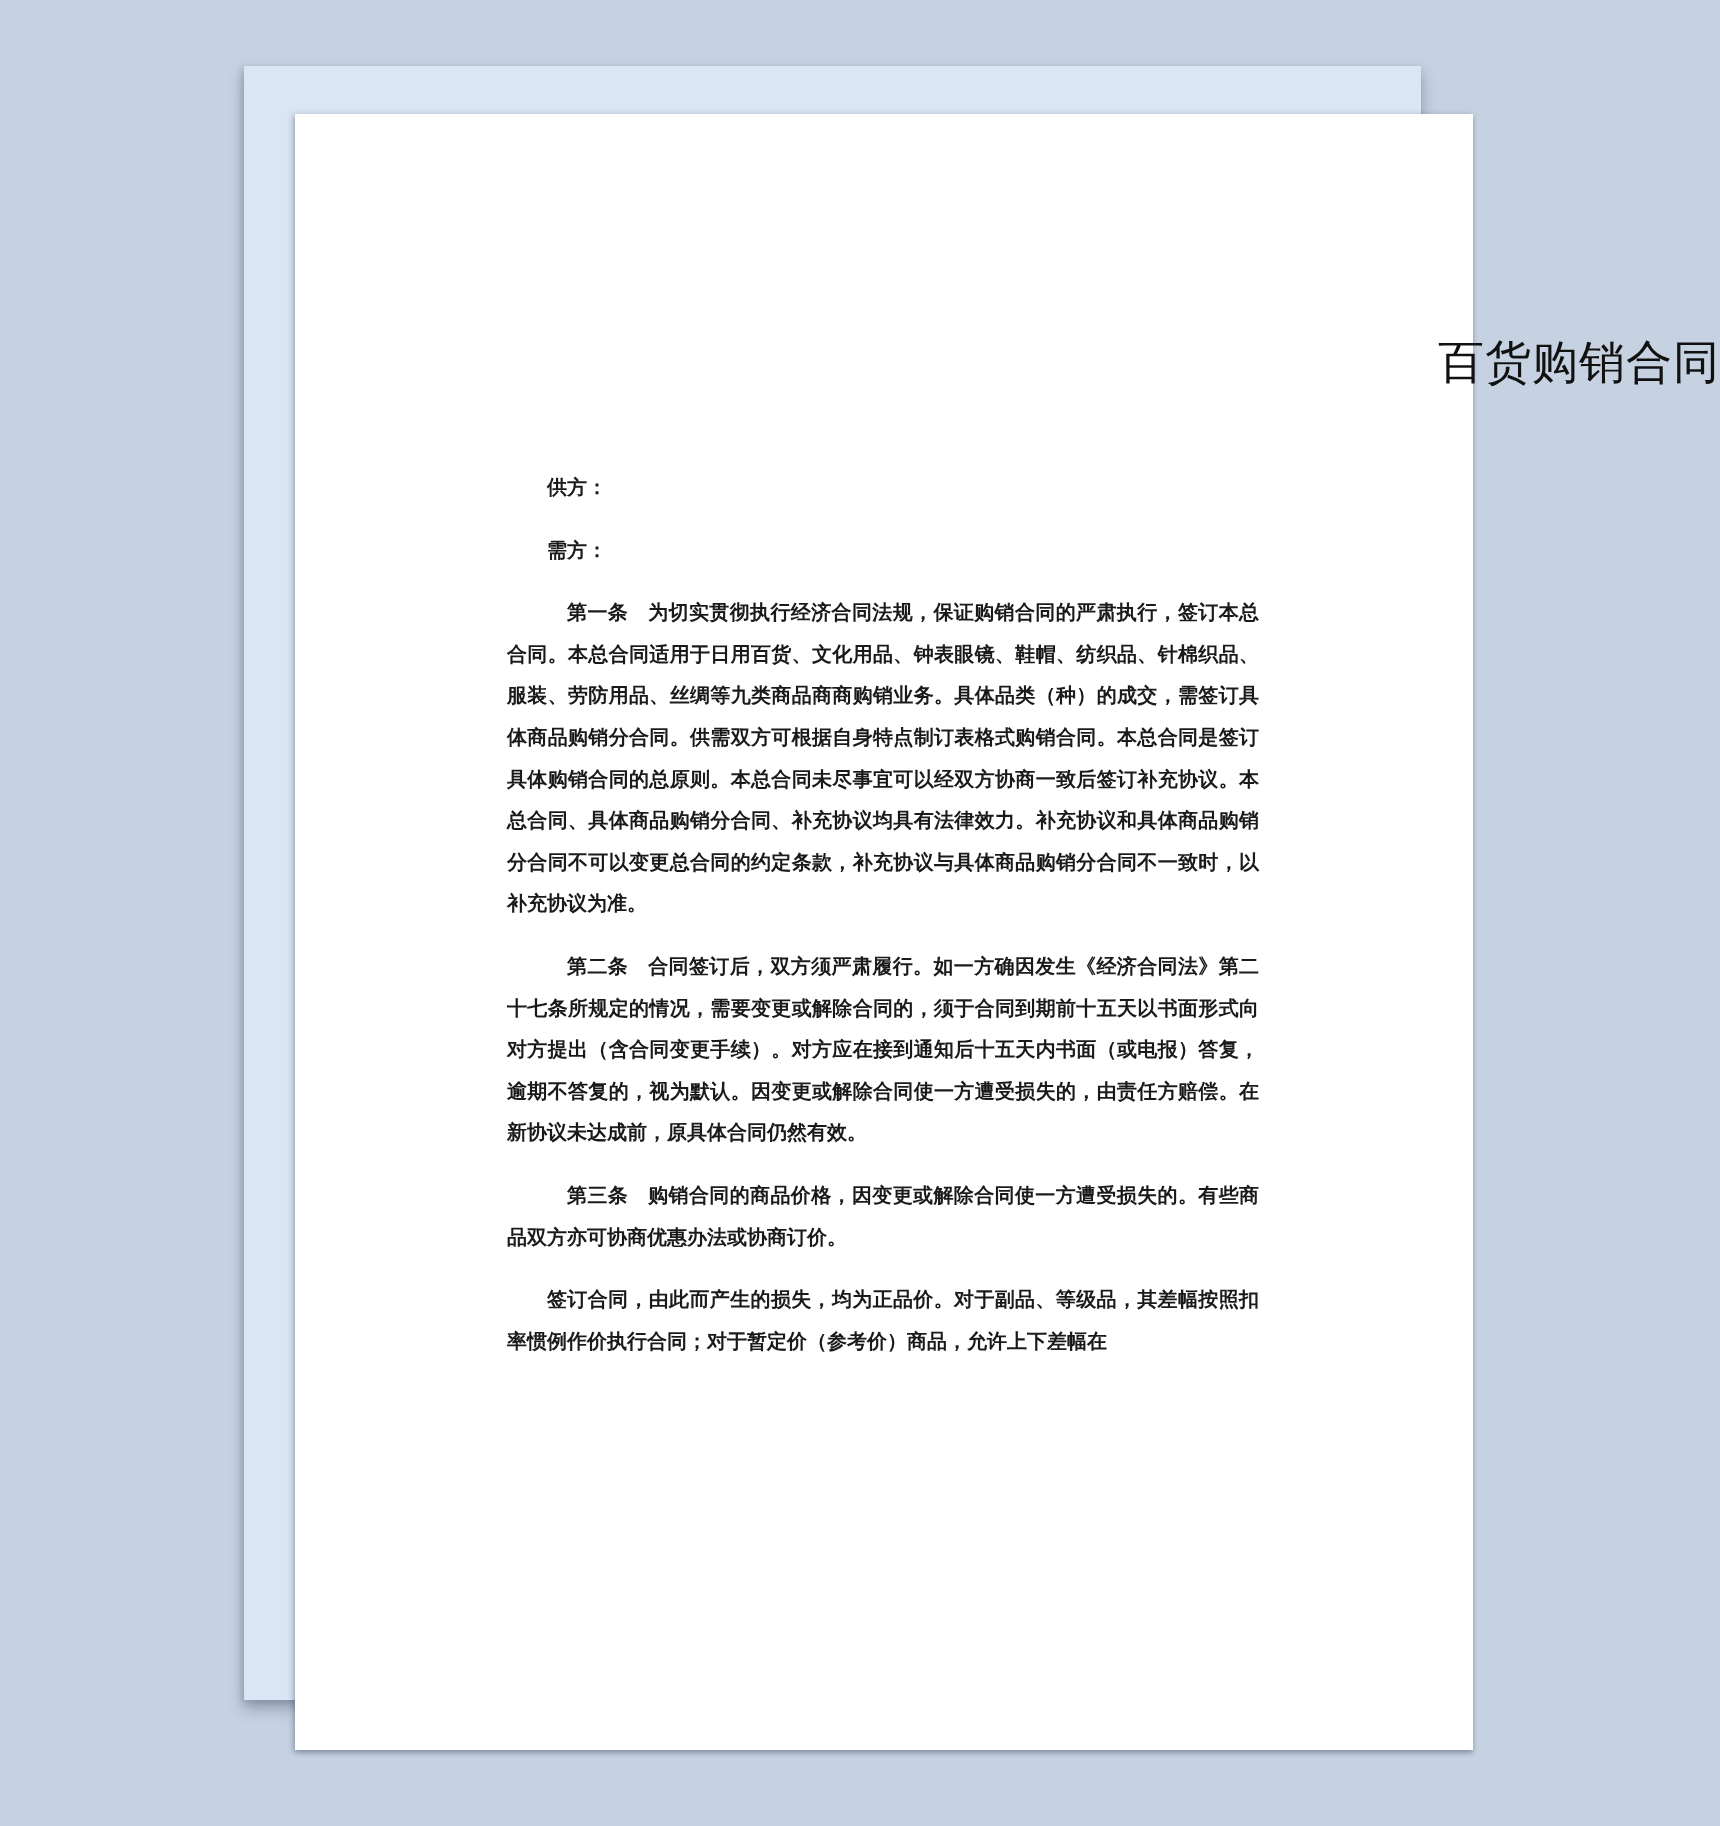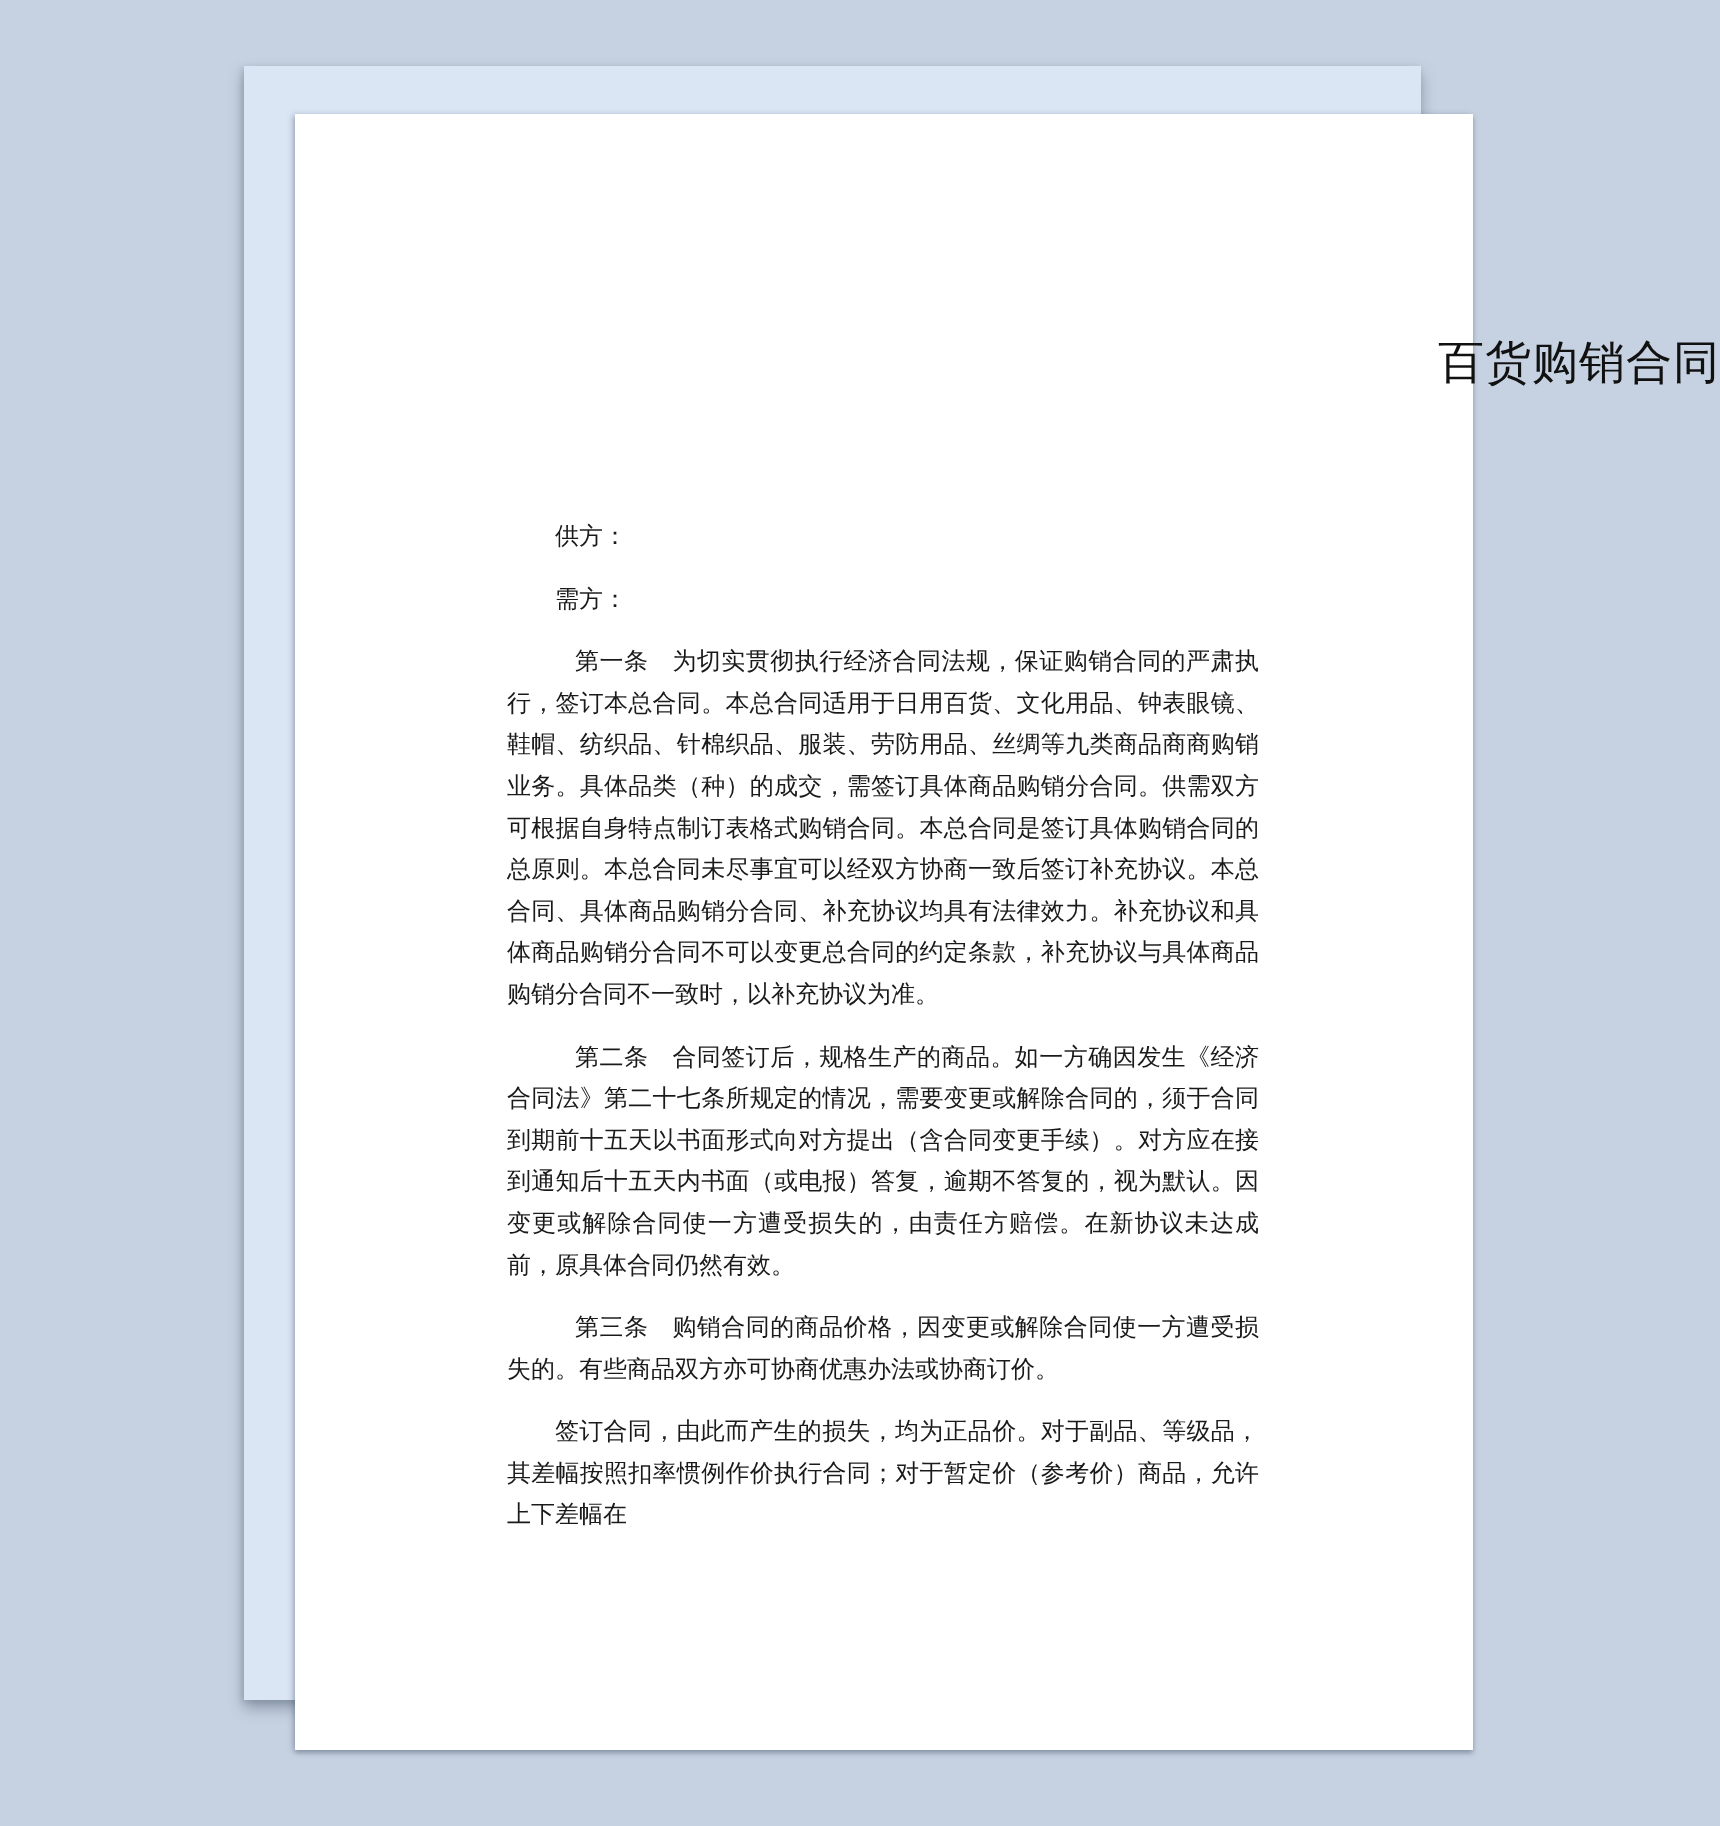--- a/index.html
+++ b/index.html
@@ -41,27 +41,28 @@
       font-size: 46px;
       line-height: 56px;
       color: #111111;
       letter-spacing: 1px;
       margin: 0;
       font-weight: normal;
     }
     .doc-body {
       position: absolute;
       left: 507px;
-      top: 516px;
+      top: 467px;
       width: 752px;
       color: #1a1a1a;
-      font-size: 24px;
+      font-size: 20px;
       line-height: 41.6px;
       text-align: justify;
       text-justify: inter-character;
+      font-weight: bold;
     }
     .doc-body p {
       margin: 0 0 21px 0;
       text-indent: 2em;
     }
     .doc-body p.field {
       margin-bottom: 21px;
     }
     .clause-label {
       margin-right: 1em;
@@ -81,21 +82,21 @@
   <p class="field">
     <span>供方：</span><span></span>
   </p>
   <p class="field">
     <span>需方：</span><span></span>
   </p>
   <p>
     <span class="clause-label">第一条</span><span>为切实贯彻执行经济合同法规，保证购销合同的严肃执行，签订本总合同。本总合同适用于日用百货、文化用品、钟表眼镜、鞋帽、纺织品、针棉织品、服装、劳防用品、丝绸等九类商品商商购销业务。具体品类（种）的成交，需签订具体商品购销分合同。供需双方可根据自身特点制订表格式购销合同。本总合同是签订具体购销合同的总原则。本总合同未尽事宜可以经双方协商一致后签订补充协议。本总合同、具体商品购销分合同、补充协议均具有法律效力。补充协议和具体商品购销分合同不可以变更总合同的约定条款，补充协议与具体商品购销分合同不一致时，以补充协议为准。</span>
   </p>
   <p>
-    <span class="clause-label">第二条</span><span>合同签订后，规格生产的商品。如一方确因发生《经济合同法》第二十七条所规定的情况，需要变更或解除合同的，须于合同到期前十五天以书面形式向对方提出（含合同变更手续）。对方应在接到通知后十五天内书面（或电报）答复，逾期不答复的，视为默认。因变更或解除合同使一方遭受损失的，由责任方赔偿。在新协议未达成前，原具体合同仍然有效。</span>
+    <span class="clause-label">第二条</span><span>合同签订后，双方须严肃履行。如一方确因发生《经济合同法》第二十七条所规定的情况，需要变更或解除合同的，须于合同到期前十五天以书面形式向对方提出（含合同变更手续）。对方应在接到通知后十五天内书面（或电报）答复，逾期不答复的，视为默认。因变更或解除合同使一方遭受损失的，由责任方赔偿。在新协议未达成前，原具体合同仍然有效。</span>
   </p>
   <p>
     <span class="clause-label">第三条</span><span>购销合同的商品价格，因变更或解除合同使一方遭受损失的。有些商品双方亦可协商优惠办法或协商订价。</span>
   </p>
   <p>
     <span>签订合同，由此而产生的损失，均为正品价。对于副品、等级品，其差幅按照扣率惯例作价执行合同；对于暂定价（参考价）商品，允许上下差幅在</span>
   </p>
 </div>
 
 </body></html>

